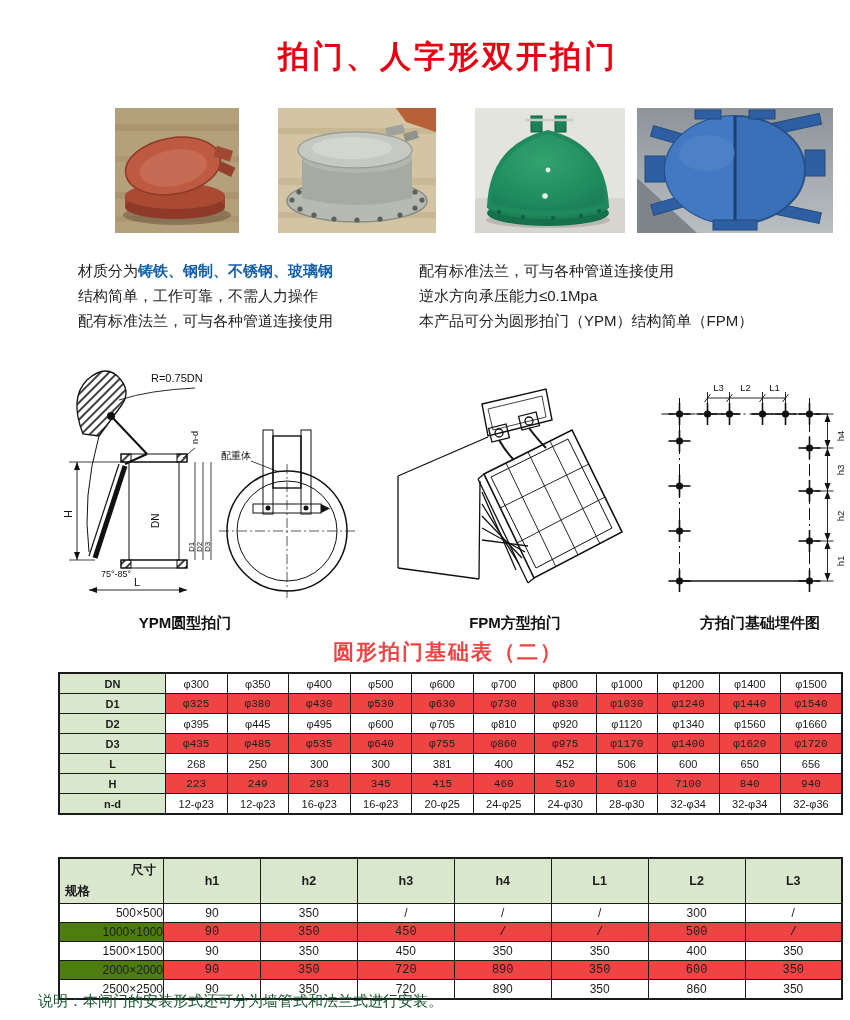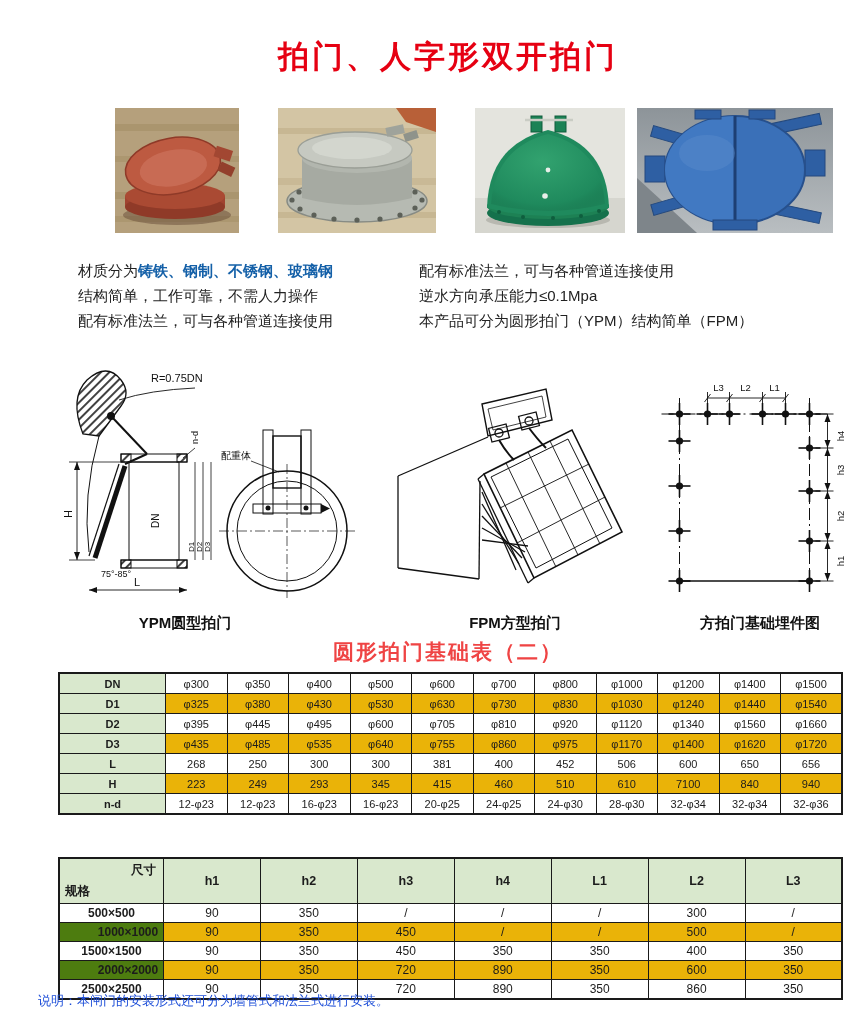--- a/index.html
+++ b/index.html
@@ -24,35 +24,35 @@
 
   .caption{position:absolute;top:614px;text-align:center;font-size:15px;font-weight:bold;color:#111;}
 
   .tbl-title{position:absolute;left:0;width:100%;text-align:center;margin:0;
     font-size:21px;font-weight:bold;color:#ef4444;letter-spacing:2px;}
 
   table.base{position:absolute;left:35px;width:785px;border-collapse:collapse;
     table-layout:fixed;border:2px solid #1a1a1a;background:#fff;}
   table.base th,table.base td{border:1px solid #1a1a1a;text-align:center;vertical-align:middle;
     padding:0;font-size:11px;color:#1c1c1c;}
-  table.base tr.alt td{background:#eab308;}
+  table.base tr.alt td{background:#ef4444;font-family:Liberation Mono, monospace;}
   th.rowhead{width:105px;background:#d9e8cd;font-size:12px;font-weight:bold;}
   #round-table td,#round-table th{height:19px;}
 
   #square-table thead th{background:#d9e8cd;font-size:12.5px;font-weight:bold;height:44px;}
   #square-table tbody th,#square-table tbody td{height:18px;font-size:12px;}
-  #square-table tbody th{font-weight:bold;background:#fff;width:103px;}
+  #square-table tbody th{font-weight:normal;background:#fff;width:103px;text-align:right;}
   #square-table tbody tr.alt th{background:#4d7c0f;padding-left:33px;}
   th.corner-cell{position:relative;width:103px;padding:0;
     background-color:#d9e8cd;
     background-image:linear-gradient(to bottom right,rgba(0,0,0,0) 49.2%,#222 49.2%,#222 50.6%,rgba(0,0,0,0) 50.6%);}
   .corner-top{position:absolute;top:3px;right:7px;font-size:12.5px;font-weight:bold;}
   .corner-bottom{position:absolute;bottom:3px;left:5px;font-size:12.5px;font-weight:bold;}
 
-  .note{position:absolute;left:15px;top:992px;font-size:13px;color:#1d4ed8;margin:0;}
+  .note{position:absolute;left:15px;top:992px;font-size:15px;color:#14532d;margin:0;}
 </style>
 </head>
 <body>
 
 <div id="page">
 
   <h1 class="page-title">拍门、人字形双开拍门</h1>
 
   <div class="photo" style="left:92px;width:124px;">
     <svg viewBox="0 0 124 125">

